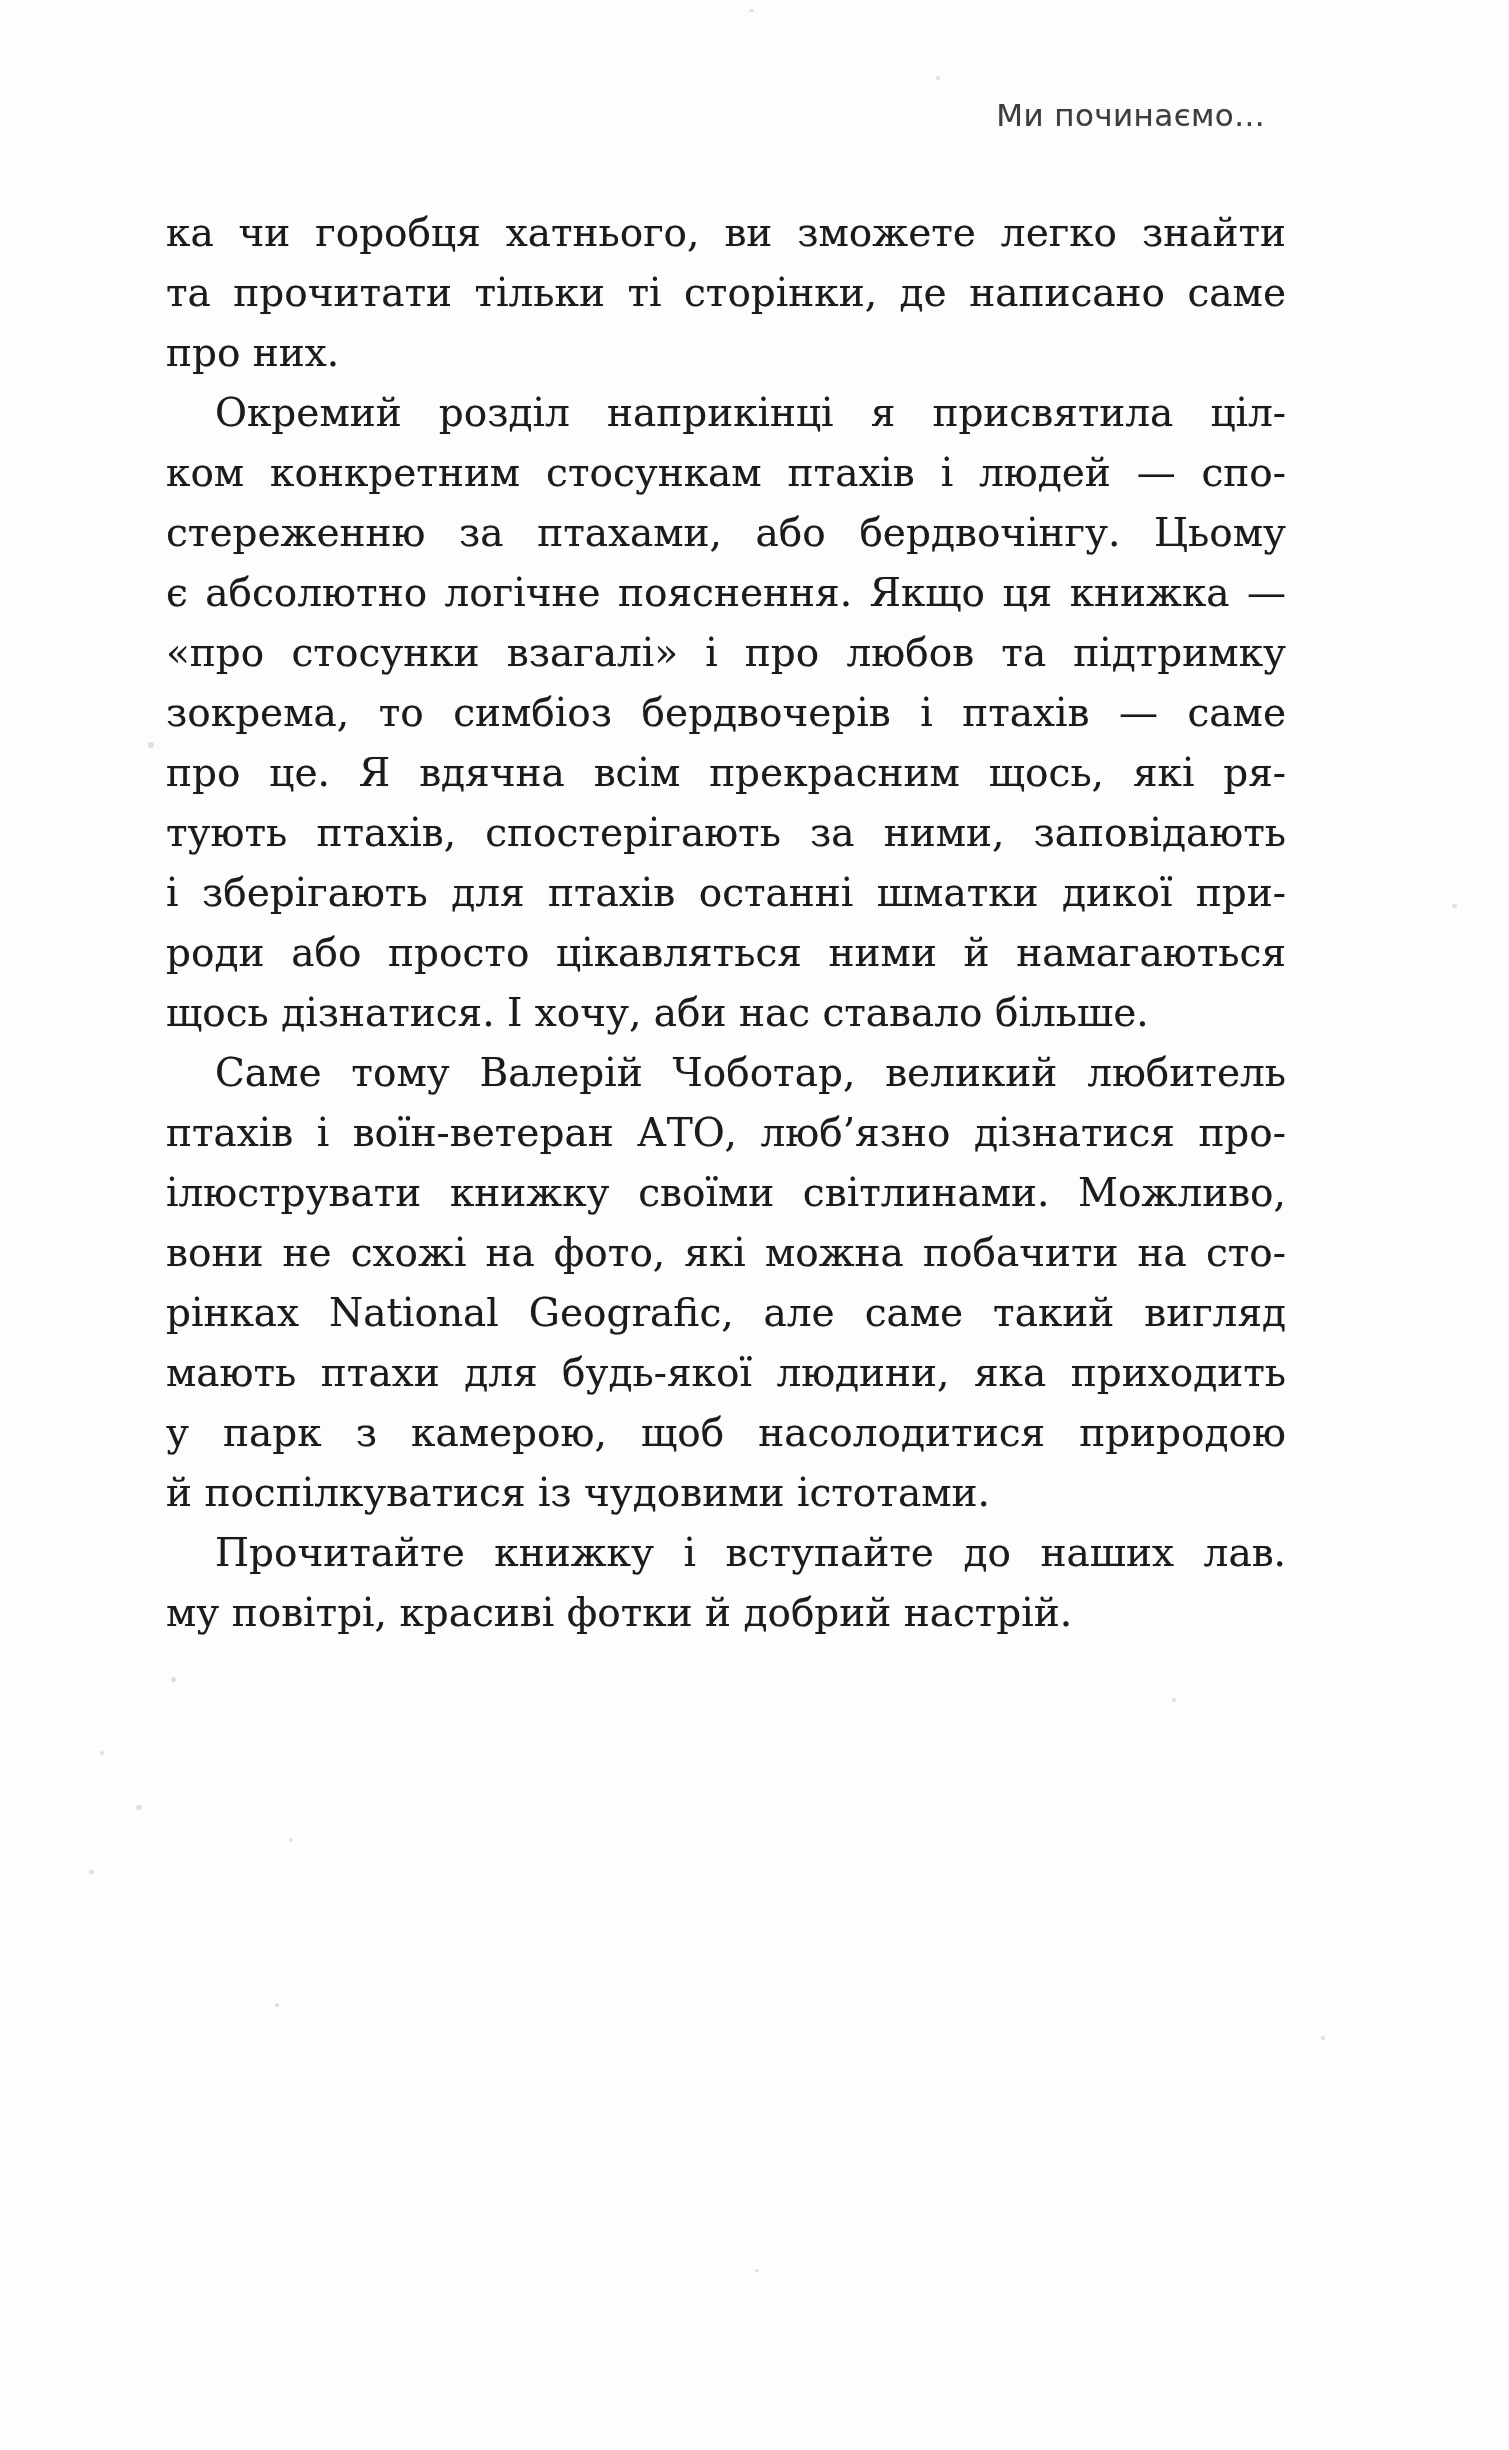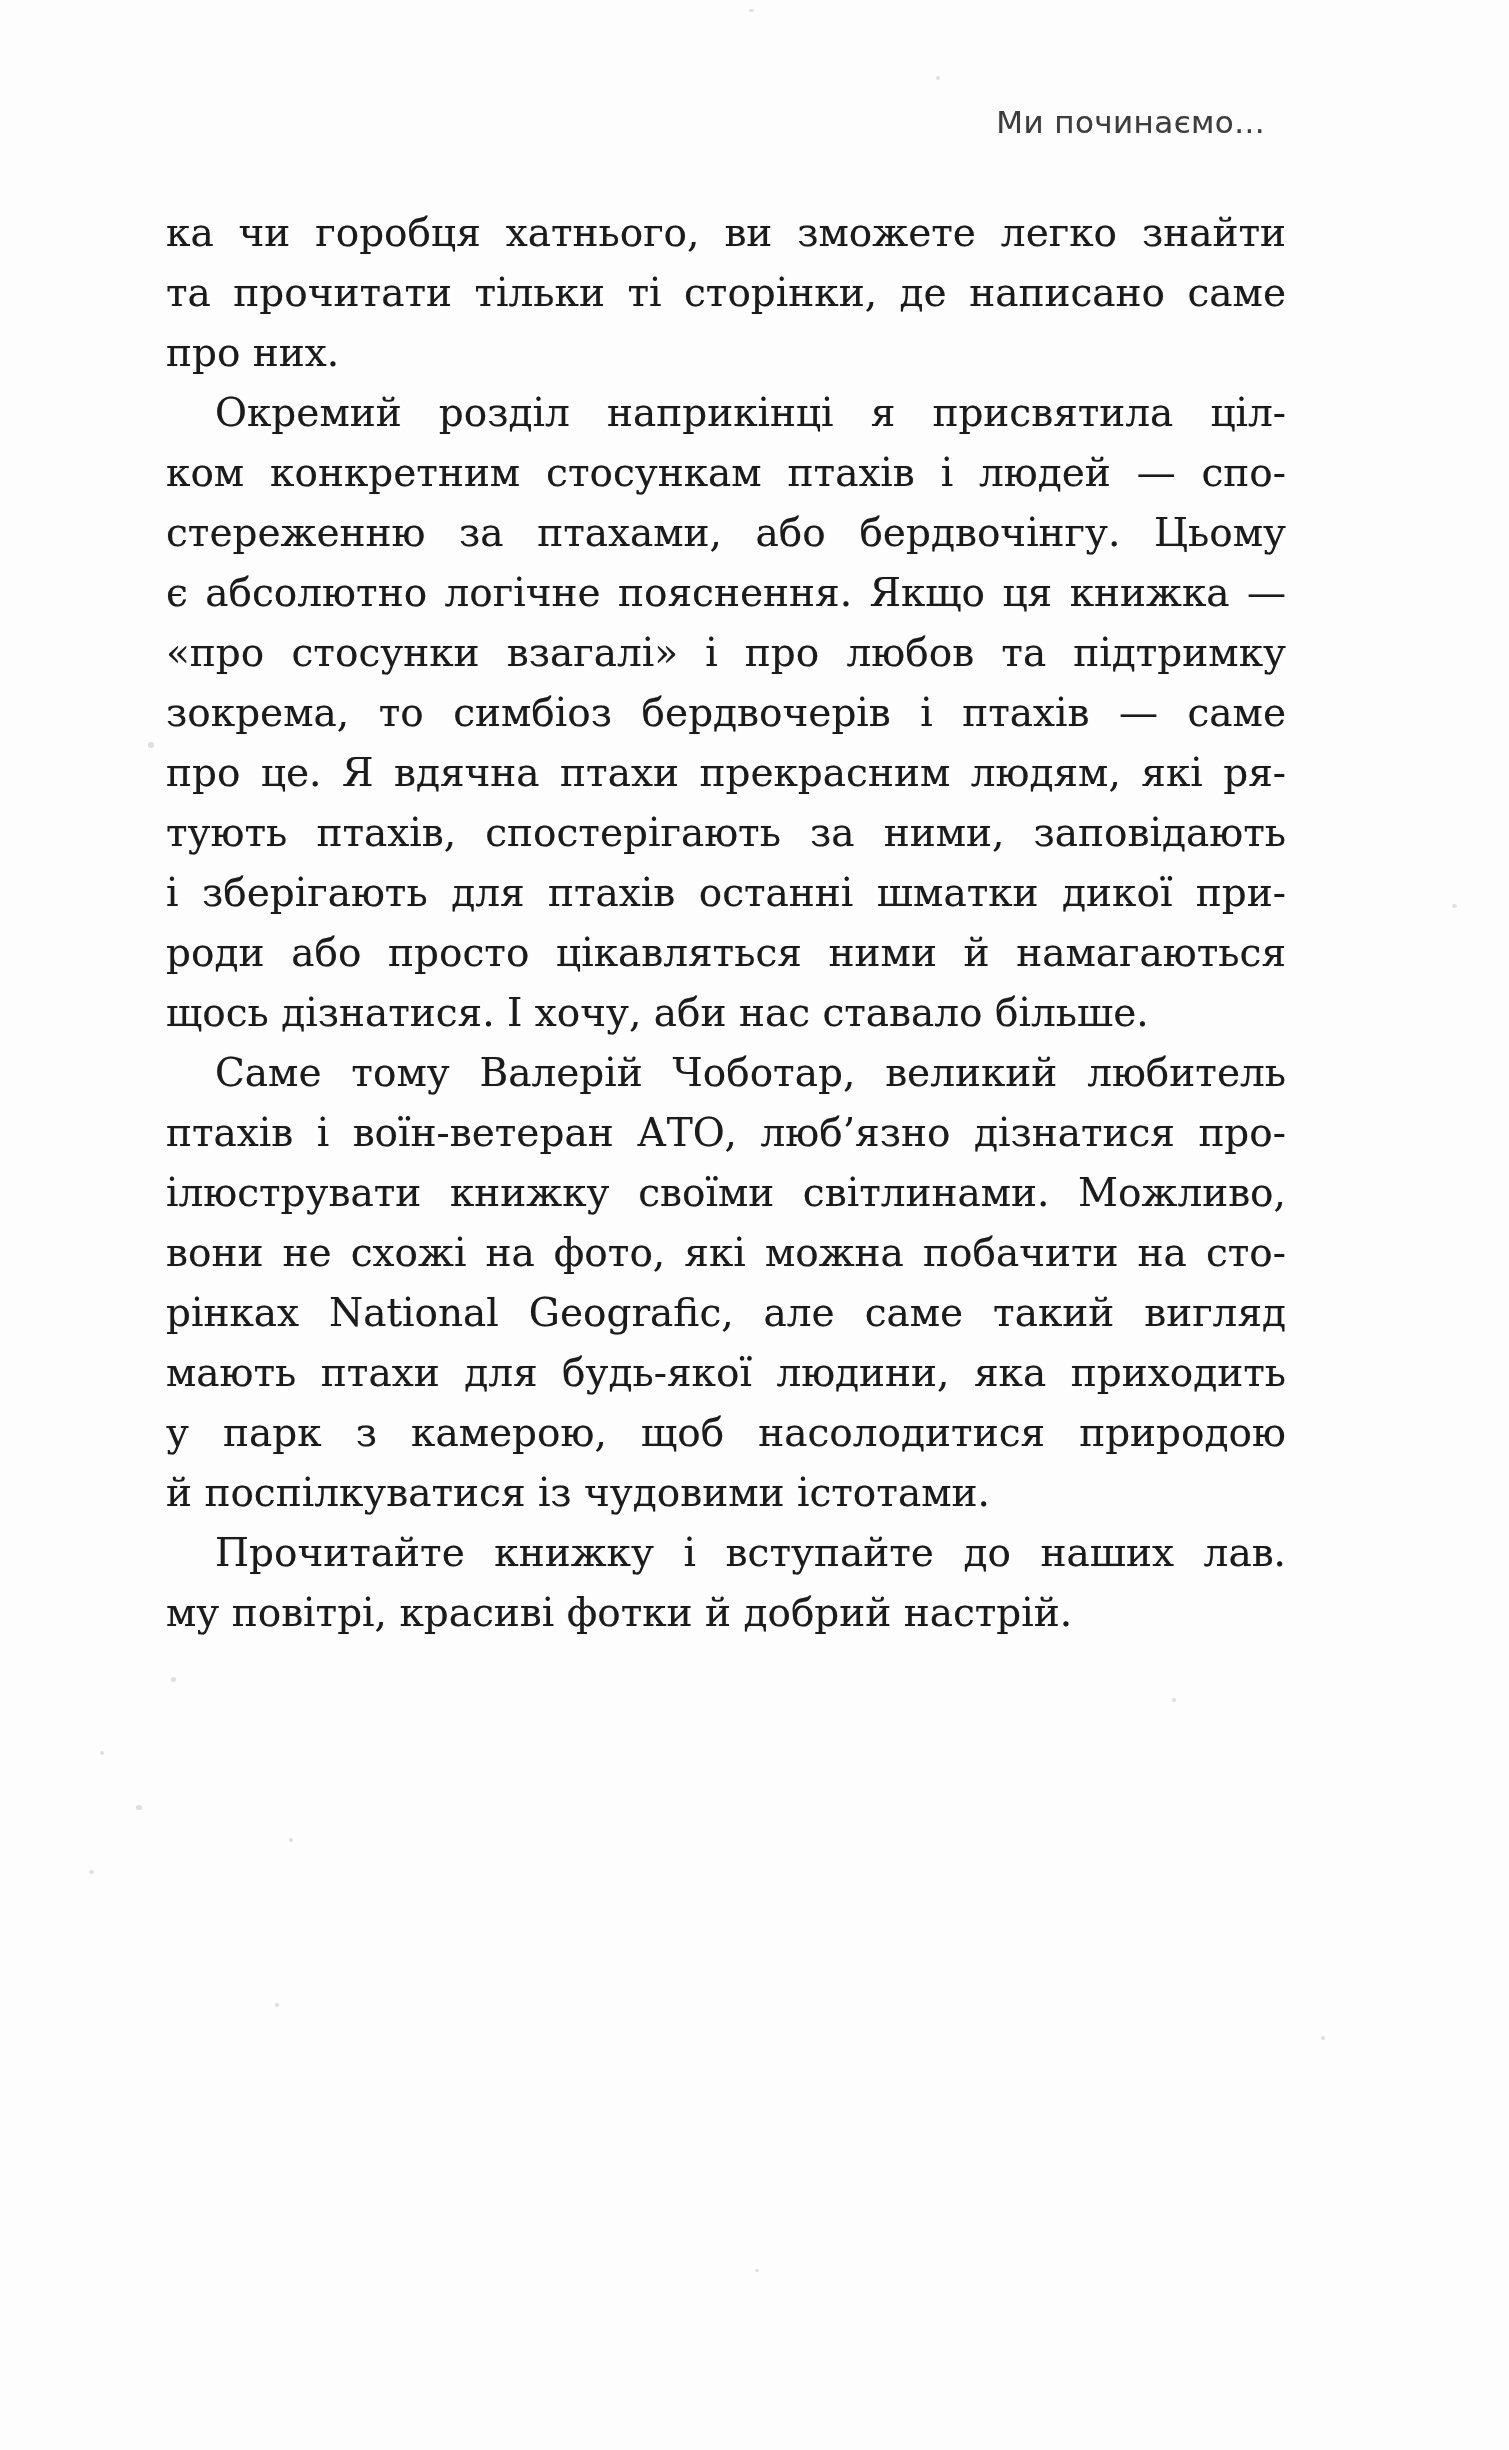--- a/index.html
+++ b/index.html
@@ -11,21 +11,21 @@
     position: relative;
     width: 1510px;
     height: 2450px;
     background: #fdfdfd;
     overflow: hidden;
     font-family: "DejaVu Serif", "Liberation Serif", serif;
     color: #1b1b1b;
   }
   .running-header {
     position: absolute;
-    top: 103px;
+    top: 96px;
     right: 245px;
     font-family: "DejaVu Sans", "Liberation Sans", sans-serif;
     font-size: 31px;
     line-height: 38px;
     color: #3d3d3d;
     letter-spacing: 0.4px;
     text-shadow: 0 0 0.8px rgba(60,60,60,0.35);
   }
   .text-block {
     position: absolute;
@@ -63,21 +63,21 @@
   <div class="text-block">
       <div class="line">ка чи горобця хатнього, ви зможете легко знайти</div>
       <div class="line">та прочитати тільки ті сторінки, де написано саме</div>
       <div class="line para-end">про них.</div>
       <div class="line indent">Окремий розділ наприкінці я присвятила ціл-</div>
       <div class="line">ком конкретним стосункам птахів і людей — спо-</div>
       <div class="line">стереженню за птахами, або бердвочінгу. Цьому</div>
       <div class="line">є абсолютно логічне пояснення. Якщо ця книжка —</div>
       <div class="line">«про стосунки взагалі» і про любов та підтримку</div>
       <div class="line">зокрема, то симбіоз бердвочерів і птахів — саме</div>
-      <div class="line">про це. Я вдячна птахи прекрасним людям, які ря-</div>
+      <div class="line">про це. Я вдячна всім прекрасним щось, які ря-</div>
       <div class="line">тують птахів, спостерігають за ними, заповідають</div>
       <div class="line">і зберігають для птахів останні шматки дикої при-</div>
       <div class="line">роди або просто цікавляться ними й намагаються</div>
       <div class="line para-end">щось дізнатися. І хочу, аби нас ставало більше.</div>
       <div class="line indent">Саме тому Валерій Чоботар, великий любитель</div>
       <div class="line">птахів і воїн-ветеран АТО, люб’язно дізнатися про-</div>
       <div class="line">ілюструвати книжку своїми світлинами. Можливо,</div>
       <div class="line">вони не схожі на фото, які можна побачити на сто-</div>
       <div class="line">рінках National Geografic, але саме такий вигляд</div>
       <div class="line">мають птахи для будь-якої людини, яка приходить</div>

